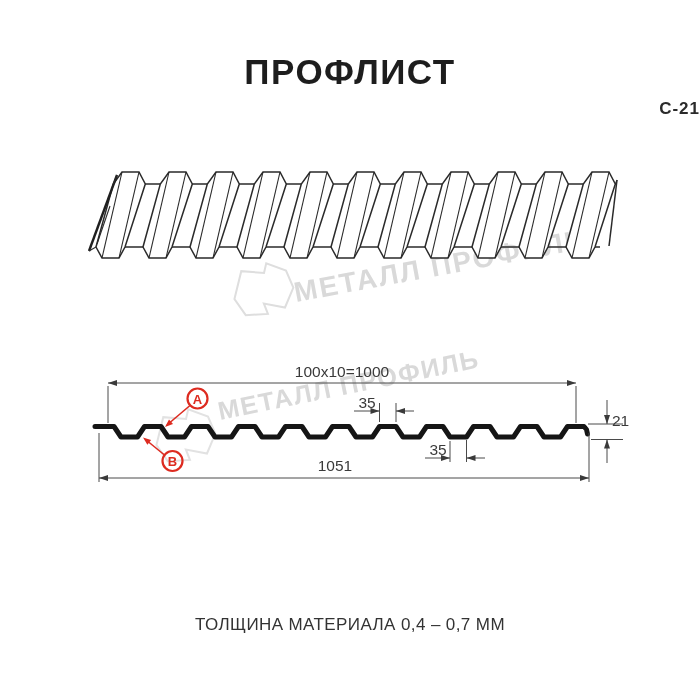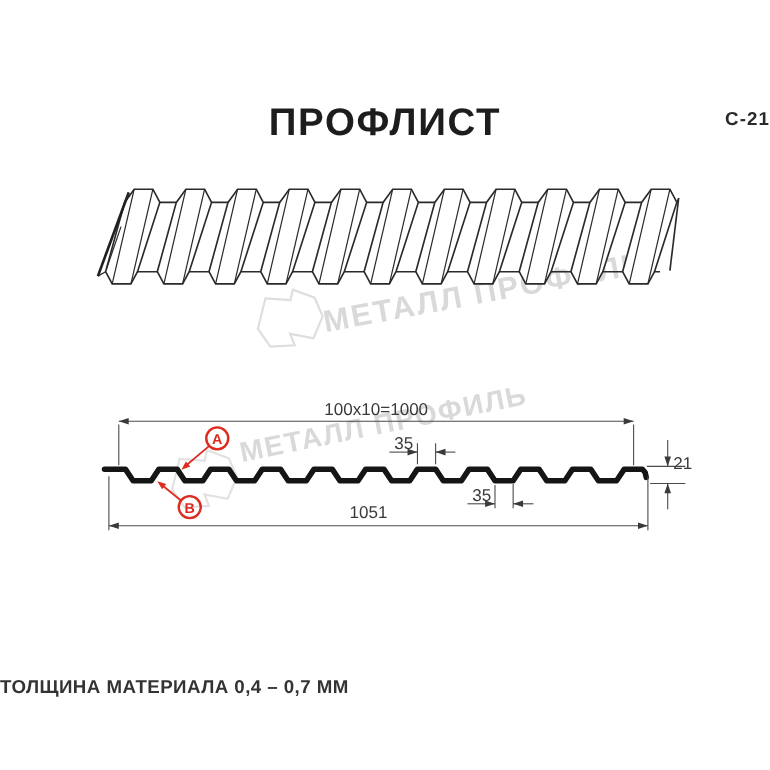--- a/index.html
+++ b/index.html
@@ -1,23 +1,23 @@
 <!DOCTYPE html>
 <html><head>
 <meta charset="utf-8">
 <style>
   html,body{margin:0;padding:0;background:#ffffff;}
   .page{position:relative;width:700px;height:700px;background:#ffffff;overflow:hidden;
         font-family:"Liberation Sans", sans-serif;}
   .title{position:absolute;left:0;top:52px;width:700px;text-align:center;
-         font-size:35px;font-weight:800;letter-spacing:1.5px;color:#1d1d1d;margin-top:40px;}
+         font-size:35px;font-weight:800;letter-spacing:1.5px;color:#1d1d1d;}
   .subtitle{position:absolute;left:0;top:99px;width:700px;text-align:right;
          font-size:17px;font-weight:600;letter-spacing:1px;color:#2a2a2a;}
-  .footer-note{position:absolute;left:0;top:615px;width:700px;
-         font-size:17px;font-weight:700;letter-spacing:.4px;color:#333333;}
+  .footer-note{position:absolute;left:0;top:615px;width:700px;text-align:center;
+         font-size:17px;font-weight:400;letter-spacing:.4px;color:#333333;}
   svg{position:absolute;left:0;top:0;}
   .wm-text{font-weight:700;fill:#d9d9d9;}
   .dim-text{font-size:15.5px;fill:#3a3a3a;}
   .dim-line{stroke:#4a4a4a;stroke-width:1;fill:none;}
   .dim-arrow{fill:#3a3a3a;stroke:none;}
   .sheet-line{stroke:#2a2a2a;stroke-width:1.5;fill:none;}
   .band{stroke:#2a2a2a;stroke-width:1.5;fill:#ffffff;}
   .fold{stroke:#2a2a2a;stroke-width:1.1;fill:none;}
   .profile{stroke:#151515;stroke-width:5;fill:none;stroke-linejoin:round;stroke-linecap:round;}
   .red-line{stroke:#dd2b20;stroke-width:1.6;fill:none;}

